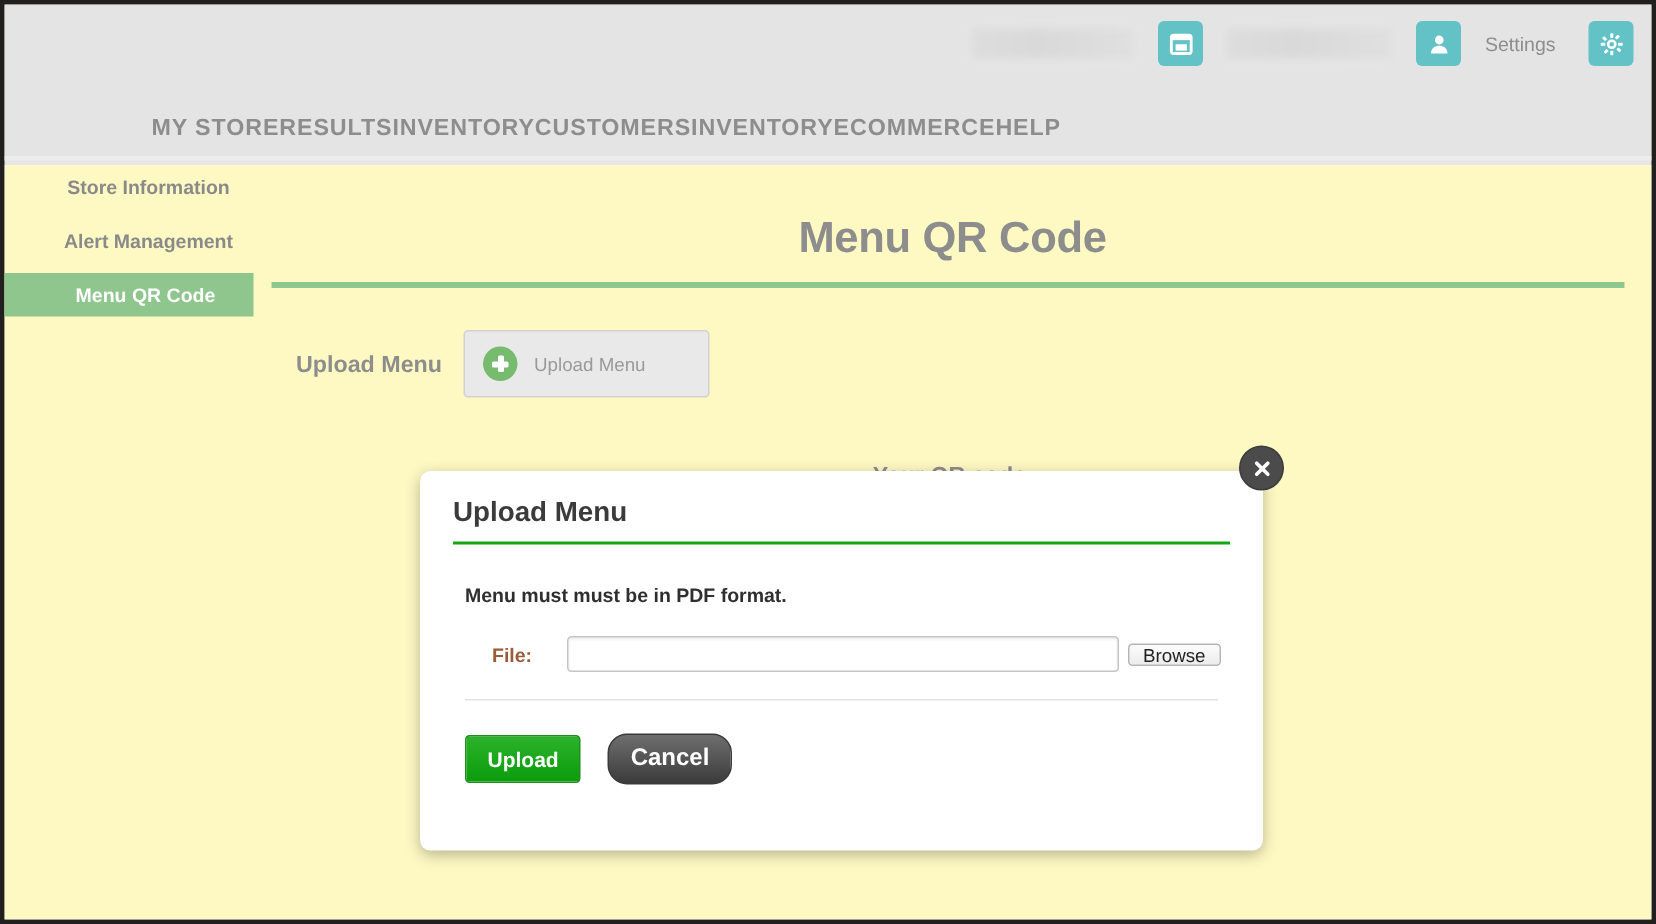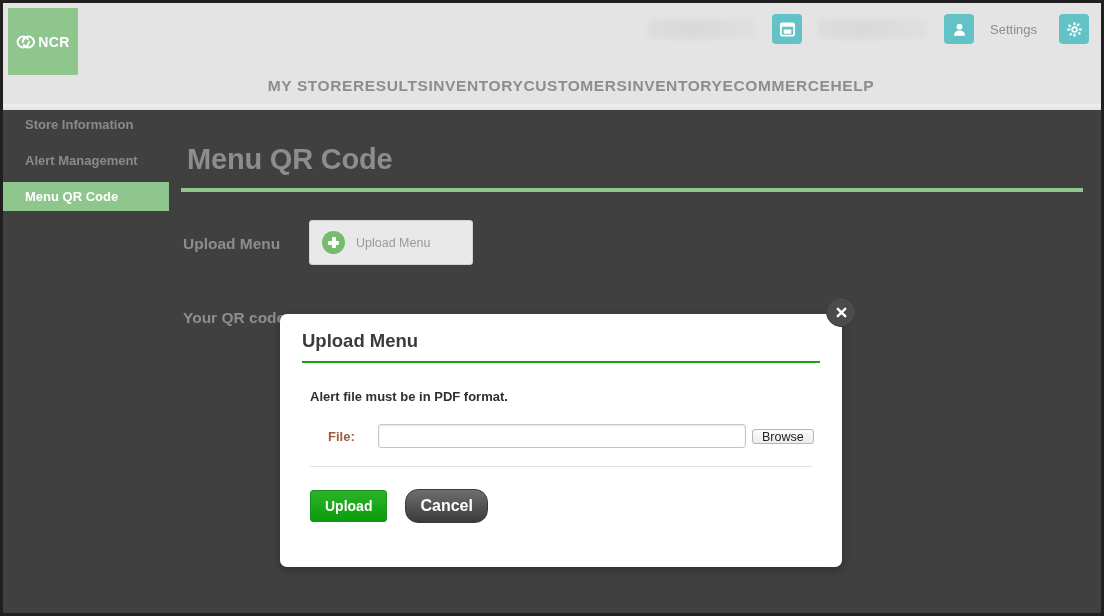--- a/index.html
+++ b/index.html
@@ -99,38 +99,39 @@
     background: #e4e4e4;
     border-bottom: 3px solid #ededed;
     box-sizing: border-box;
   }
   .nav-inner {
     position: absolute;
     left: 98px;
     top: 0;
     right: 60px;
     display: flex;
-    justify-content: center;
+    justify-content: flex-start;
     align-items: flex-start;
   }
   .nav-item {
     color: #8d8d8d;
     font-size: 15.5px;
     font-weight: bold;
     letter-spacing: 0.6px;
     white-space: nowrap;
     padding: 2px 0;
   }
 
   
   .content {
     position: absolute;
     left: 0; top: 107px;
     right: 0; bottom: 0;
-    background: #404040;
+    background: #fef9c3;
+    text-align: center;
   }
 
   .sidebar {
     position: absolute;
     left: 0; top: 0;
     width: 170px;
   }
   .side-item {
     font-size: 13px;
     font-weight: bold;
@@ -335,30 +336,20 @@
     cursor: pointer;
   }
 </style>
 </head>
 <body>
 
 <div id="page">
 
   <div class="header">
 
-    <div class="logo-tile">
-      <div class="logo-mark">
-        <svg class="logo-rings" width="20" height="16" viewBox="0 0 20 16">
-          <ellipse cx="7.2" cy="8" rx="5.6" ry="5.4" fill="none" stroke="#ffffff" stroke-width="2"></ellipse>
-          <ellipse cx="12.4" cy="8" rx="5.6" ry="5.4" fill="none" stroke="#ffffff" stroke-width="2"></ellipse>
-          <path d="M4.2 11.4 L15.4 4.6" stroke="#8fc68d" stroke-width="1.6" fill="none"></path>
-        </svg>
-        <span class="logo-text">NCR</span>
-      </div>
-    </div>
 
     <div class="header-right">
       <div class="redacted w1"></div>
 
       <div class="teal-icon">
         <svg width="17" height="17" viewBox="0 0 18 18">
           <rect x="2" y="2.5" width="14" height="13" rx="1.6" fill="none" stroke="#ffffff" stroke-width="2"></rect>
           <rect x="2" y="2.5" width="14" height="3.6" fill="#ffffff"></rect>
           <rect x="5" y="9" width="8" height="4.5" fill="#ffffff"></rect>
         </svg>
@@ -434,21 +425,21 @@
     <div class="modal-close">
       <svg width="13" height="13" viewBox="0 0 14 14">
         <path d="M3 3 L11 11 M11 3 L3 11" stroke="#ffffff" stroke-width="2.6" stroke-linecap="round"></path>
       </svg>
     </div>
 
     <div class="modal-inner">
       <div class="modal-title">Upload Menu</div>
       <div class="modal-title-rule"></div>
 
-      <div class="modal-note">Alert file must be in PDF format.</div>
+      <div class="modal-note">Menu must must be in PDF format.</div>
 
       <div class="file-row">
         <span class="file-label">File:</span>
         <input class="file-input" type="text" placeholder="" style="">
         <button class="browse-btn">Browse</button>
       </div>
 
       <div class="modal-divider"></div>
 
       <div class="modal-actions">

